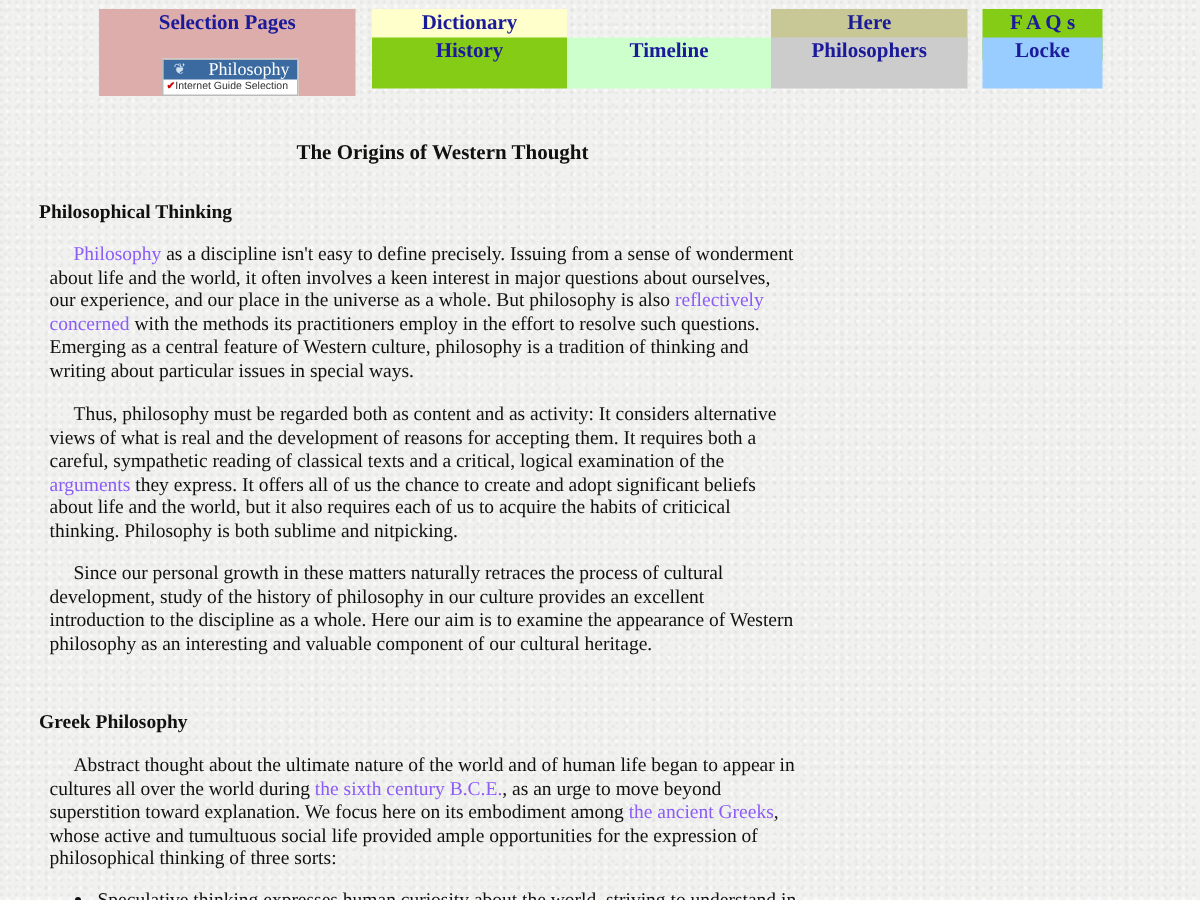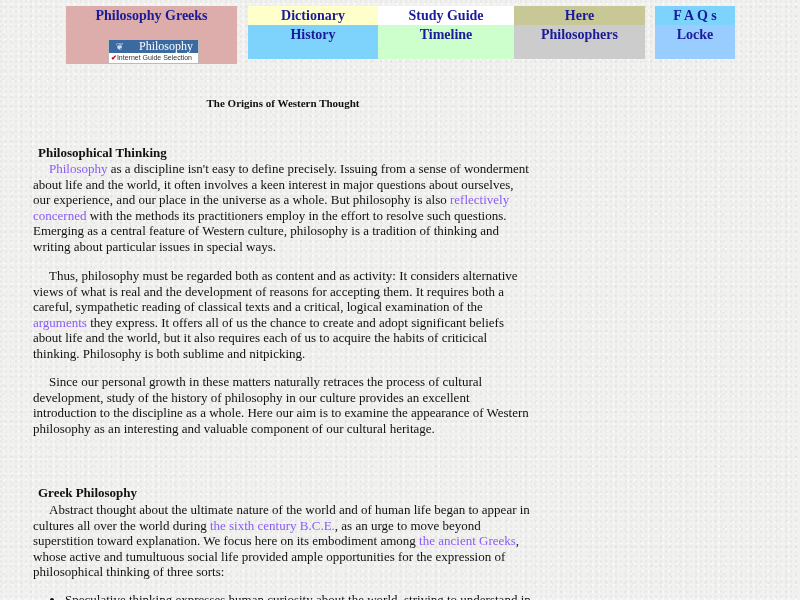--- a/index.html
+++ b/index.html
@@ -43,59 +43,58 @@
     position: absolute; left: 3px; top: 1px; width: 12px; height: 11px;
     color: #cfe0f0; font-size: 10px; line-height: 11px;
   }
   .badge .bot {
     height: 10px; font-family: "Liberation Sans", sans-serif; font-size: 7px;
     line-height: 10px; color: #333; text-align: left; padding-left: 2px; white-space: nowrap;
   }
   .badge .bot .check { color: #c00; font-weight: bold; }
 
   h1.page-title {
-    position: absolute; top: 94px; left: 0; width: 566px; margin: 0;
-    text-align: center; font-size: 11px; font-weight: bold; line-height: 18px;
+    position: absolute; top: 94px; left: 12px; width: 566px; margin: 0;
+    text-align: center; font-size: 14px; font-weight: bold; line-height: 18px;
   }
   h2 {
-    position: absolute; left: 22px; margin: 16px; font-size: 13px; font-weight: bold; line-height: 16px;
+    position: absolute; left: 22px; margin: 4px; font-size: 13px; font-weight: bold; line-height: 16px;
   }
   .para {
     position: absolute; left: 33px; width: 500px; margin: 0;
     font-size: 13px; line-height: 15.6px; text-indent: 16px;
   }
   .para a, .link { color: #8b5cf6; text-decoration: none; cursor: pointer; }
   ul.bullets {
     position: absolute; left: 33px; top: 592px; width: 500px; margin: 0; padding-left: 32px;
     font-size: 13px; line-height: 15.6px;
   }
 </style>
 </head>
 <body>
 
 <div class="nav">
   <div class="home">
-    <a class="title">Philosophy Greeks</a>
+    <a class="title">Selection Pages</a>
     <div class="badge">
       <div class="top">
         <span class="leaf">❦</span>
         <span>Philosophy</span>
       </div>
       <div class="bot">
         <span class="check">✔</span><span>Internet Guide Selection</span>
       </div>
     </div>
   </div>
 
   <a class="cell" style="left:248px;top:0;width:130px;background:#ffffcc;">Dictionary</a>
-  <a class="cell" style="left:378px;top:0;width:136px;background:#ffffff;">Study Guide</a>
   <a class="cell" style="left:514px;top:0;width:131px;background:#c8c896;">Here</a>
-  <a class="cell" style="left:655px;top:0;width:80px;background:#7dd3fc;">F A Q s</a>
+  <a class="cell" style="left:655px;top:0;width:80px;background:#84cc16;">F A Q s</a>
 
-  <a class="cell" style="left:248px;top:19px;width:130px;background:#7dd3fc;">History</a>
+  <a class="cell" style="left:248px;top:19px;width:130px;background:#84cc16;">History</a>
   <a class="cell" style="left:378px;top:19px;width:136px;background:#ccffcc;">Timeline</a>
   <a class="cell" style="left:514px;top:19px;width:131px;background:#cccccc;">Philosophers</a>
   <a class="cell" style="left:655px;top:19px;width:80px;background:#99ccff;text-align:center;">Locke</a>
 </div>
 
 <h1 class="page-title">The Origins of Western Thought</h1>
 
 <h2 style="top:129px;">Philosophical Thinking</h2>
 
 <p class="para" style="top:161px;"><a>Philosophy</a><span> as a discipline isn't easy to define precisely. Issuing from a sense of wonderment about life and the world, it often involves a keen interest in major questions about ourselves, our experience, and our place in the universe as a whole. But philosophy is also </span><a>reflectively concerned</a><span> with the methods its practitioners employ in the effort to resolve such questions. Emerging as a central feature of Western culture, philosophy is a tradition of thinking and writing about particular issues in special ways.</span></p>

